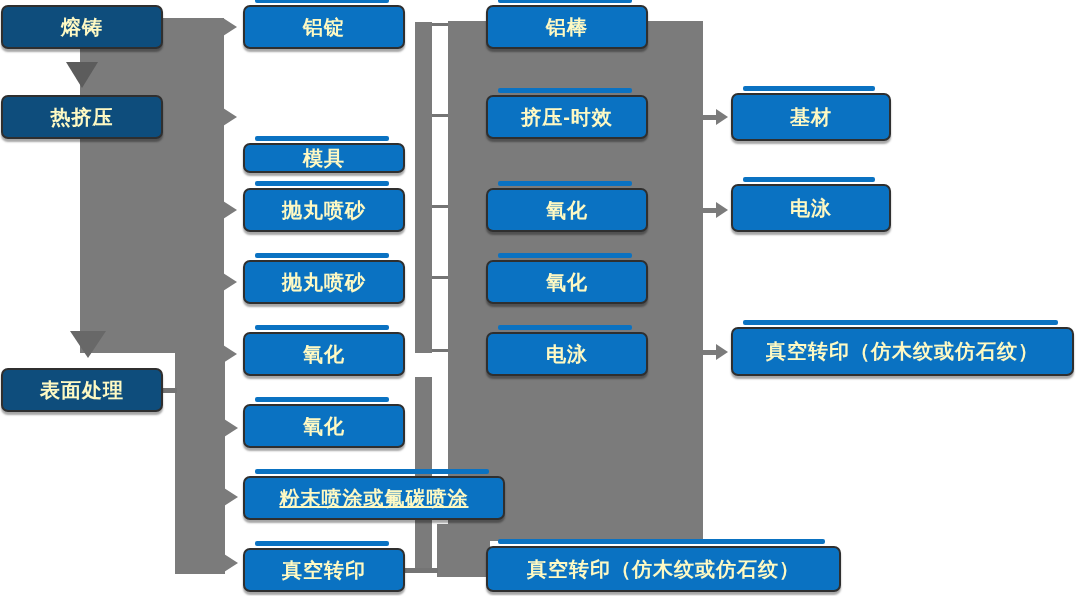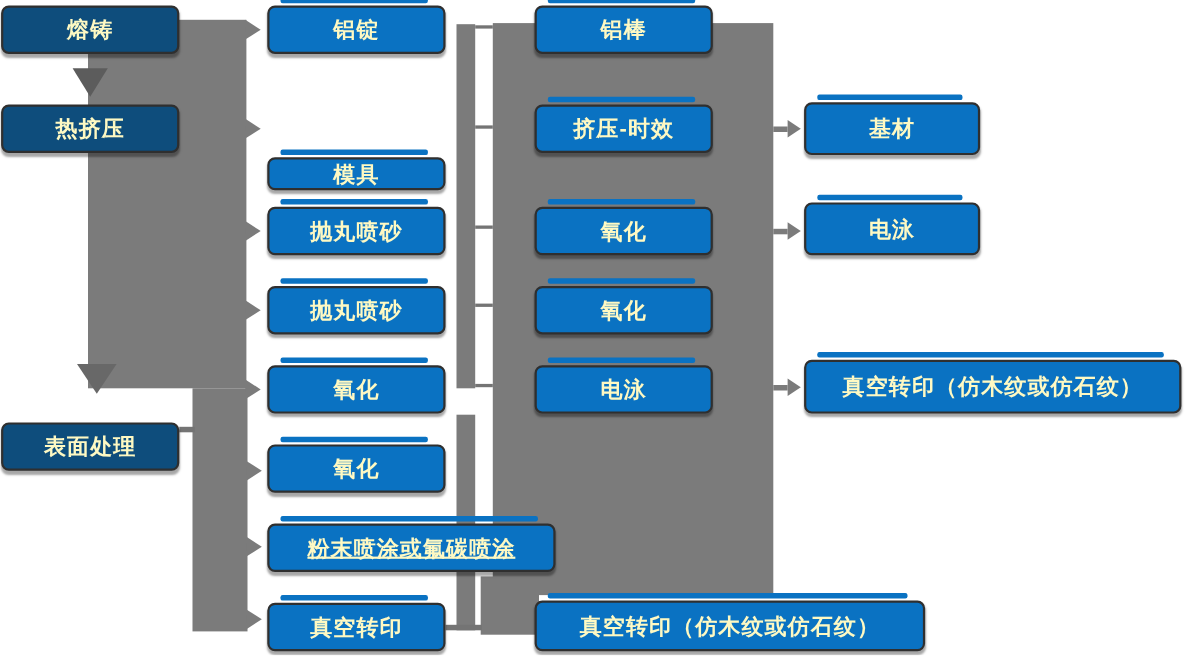--- a/index.html
+++ b/index.html
@@ -21,21 +21,21 @@
     box-shadow:0 3px 2px rgba(0,0,0,.35);
   }
   .node.bright::before{
     content:"";position:absolute;top:-9px;left:10px;right:14px;height:5px;
     background:#0a72c2;border-radius:2px;
   }
   .node.dark{background:#0e4d7c;}
   
   #n-melting{left:1px;top:5px;width:162px;height:44px;}
   #n-hot-extrusion{left:1px;top:95px;width:162px;height:44px;}
-  #n-surface-treatment{left:1px;top:384px;width:162px;height:44px;}
+  #n-surface-treatment{left:1px;top:368px;width:162px;height:44px;}
   
   #n-aluminum-ingot{left:243px;top:5px;width:162px;height:44px;}
   #n-mold{left:243px;top:95px;width:162px;height:30px;margin-top:48px;}
   #n-shot-blasting-1{left:243px;top:188px;width:162px;height:44px;}
   #n-shot-blasting-2{left:243px;top:260px;width:162px;height:44px;}
   #n-oxidation-c2-1{left:243px;top:332px;width:162px;height:44px;}
   #n-oxidation-c2-2{left:243px;top:404px;width:162px;height:44px;}
   #n-powder-fluorocarbon{left:243px;top:476px;width:262px;height:44px;text-decoration:underline;}
   #n-powder-coating{left:243px;top:548px;width:162px;height:44px;}
   

